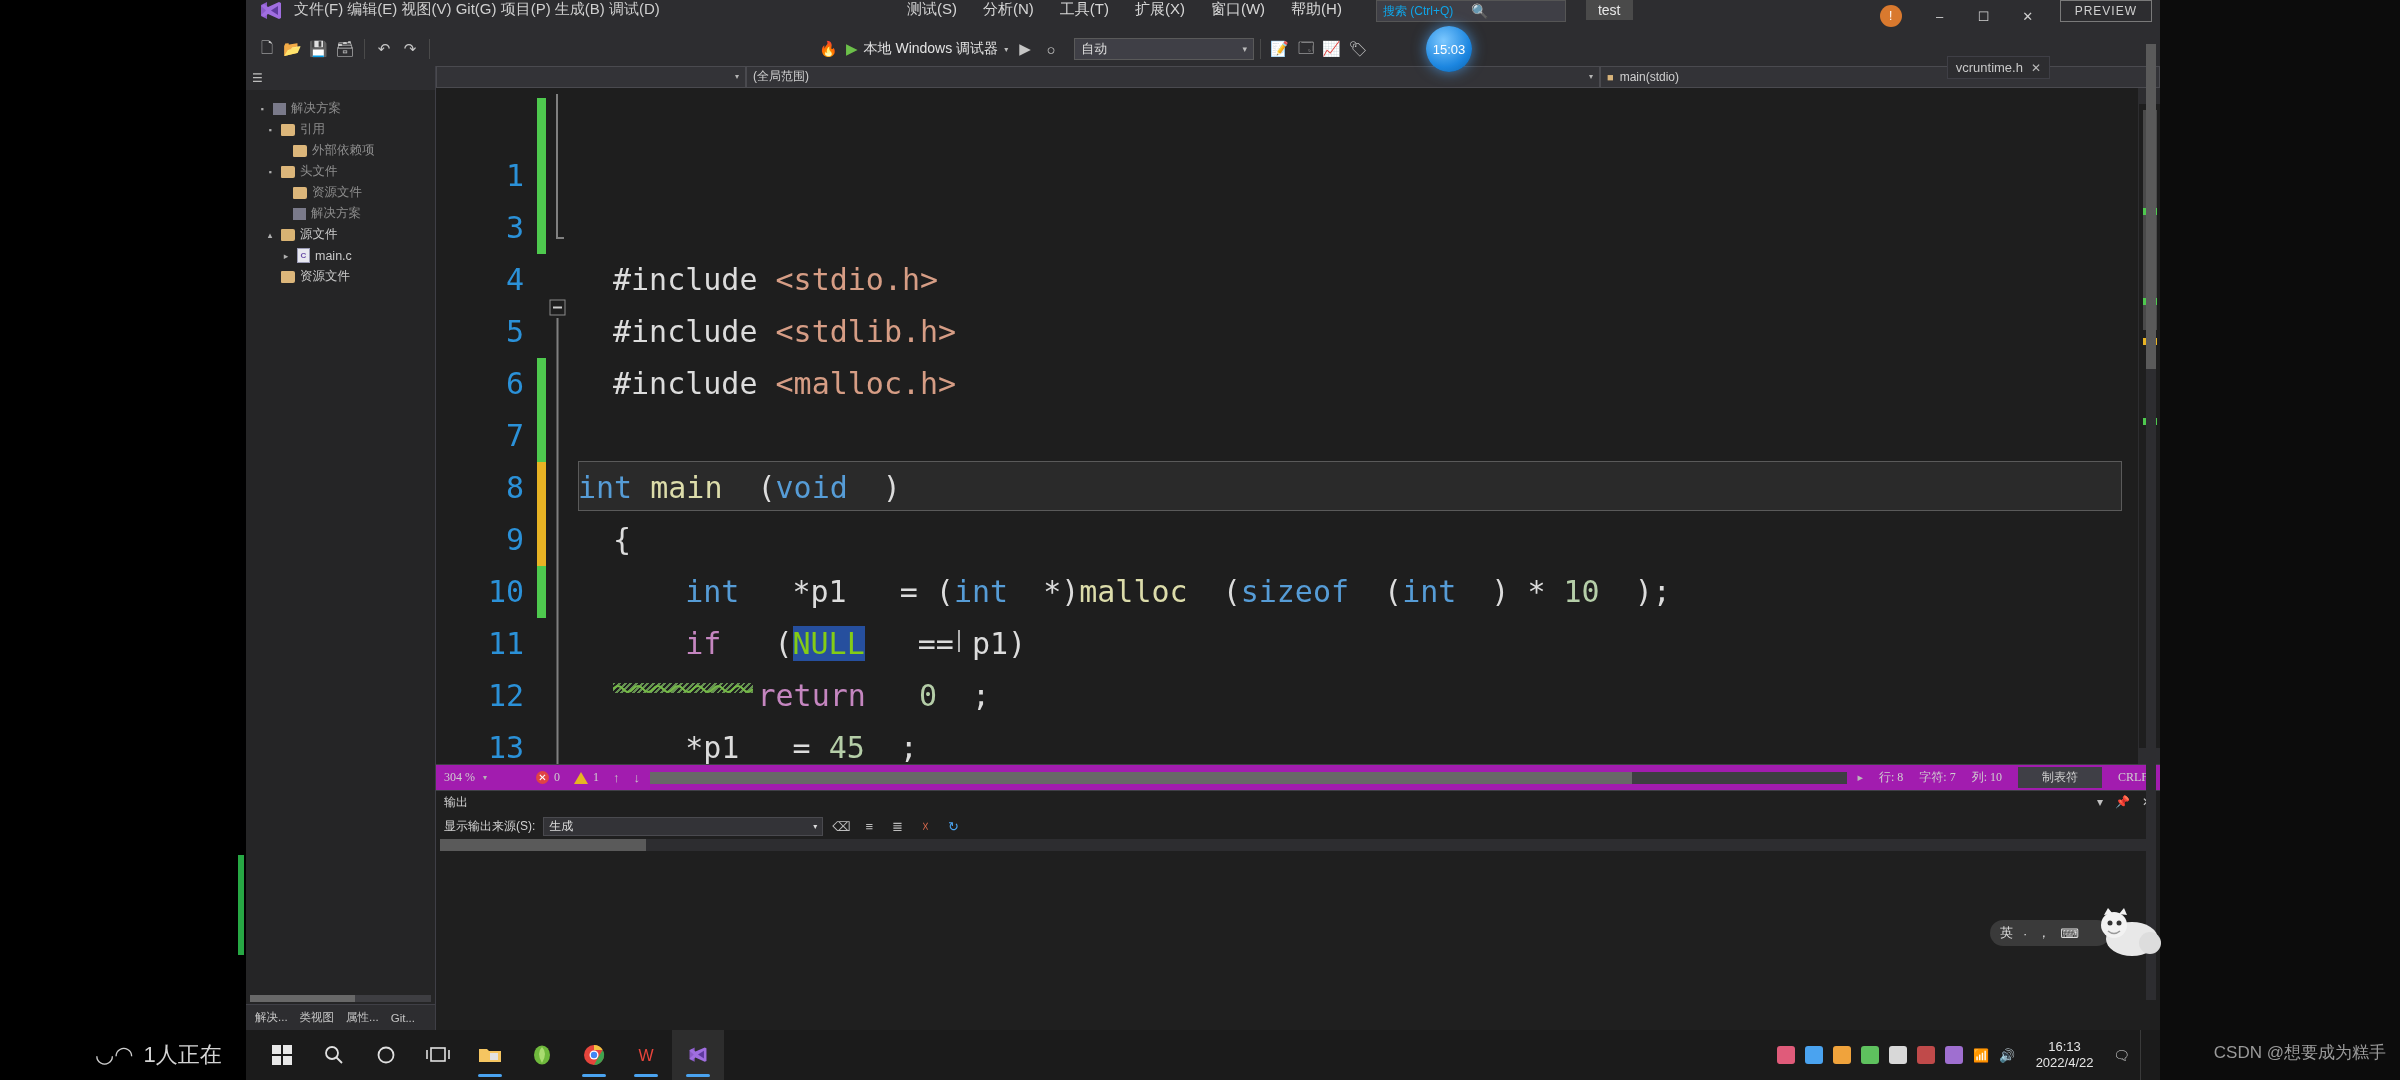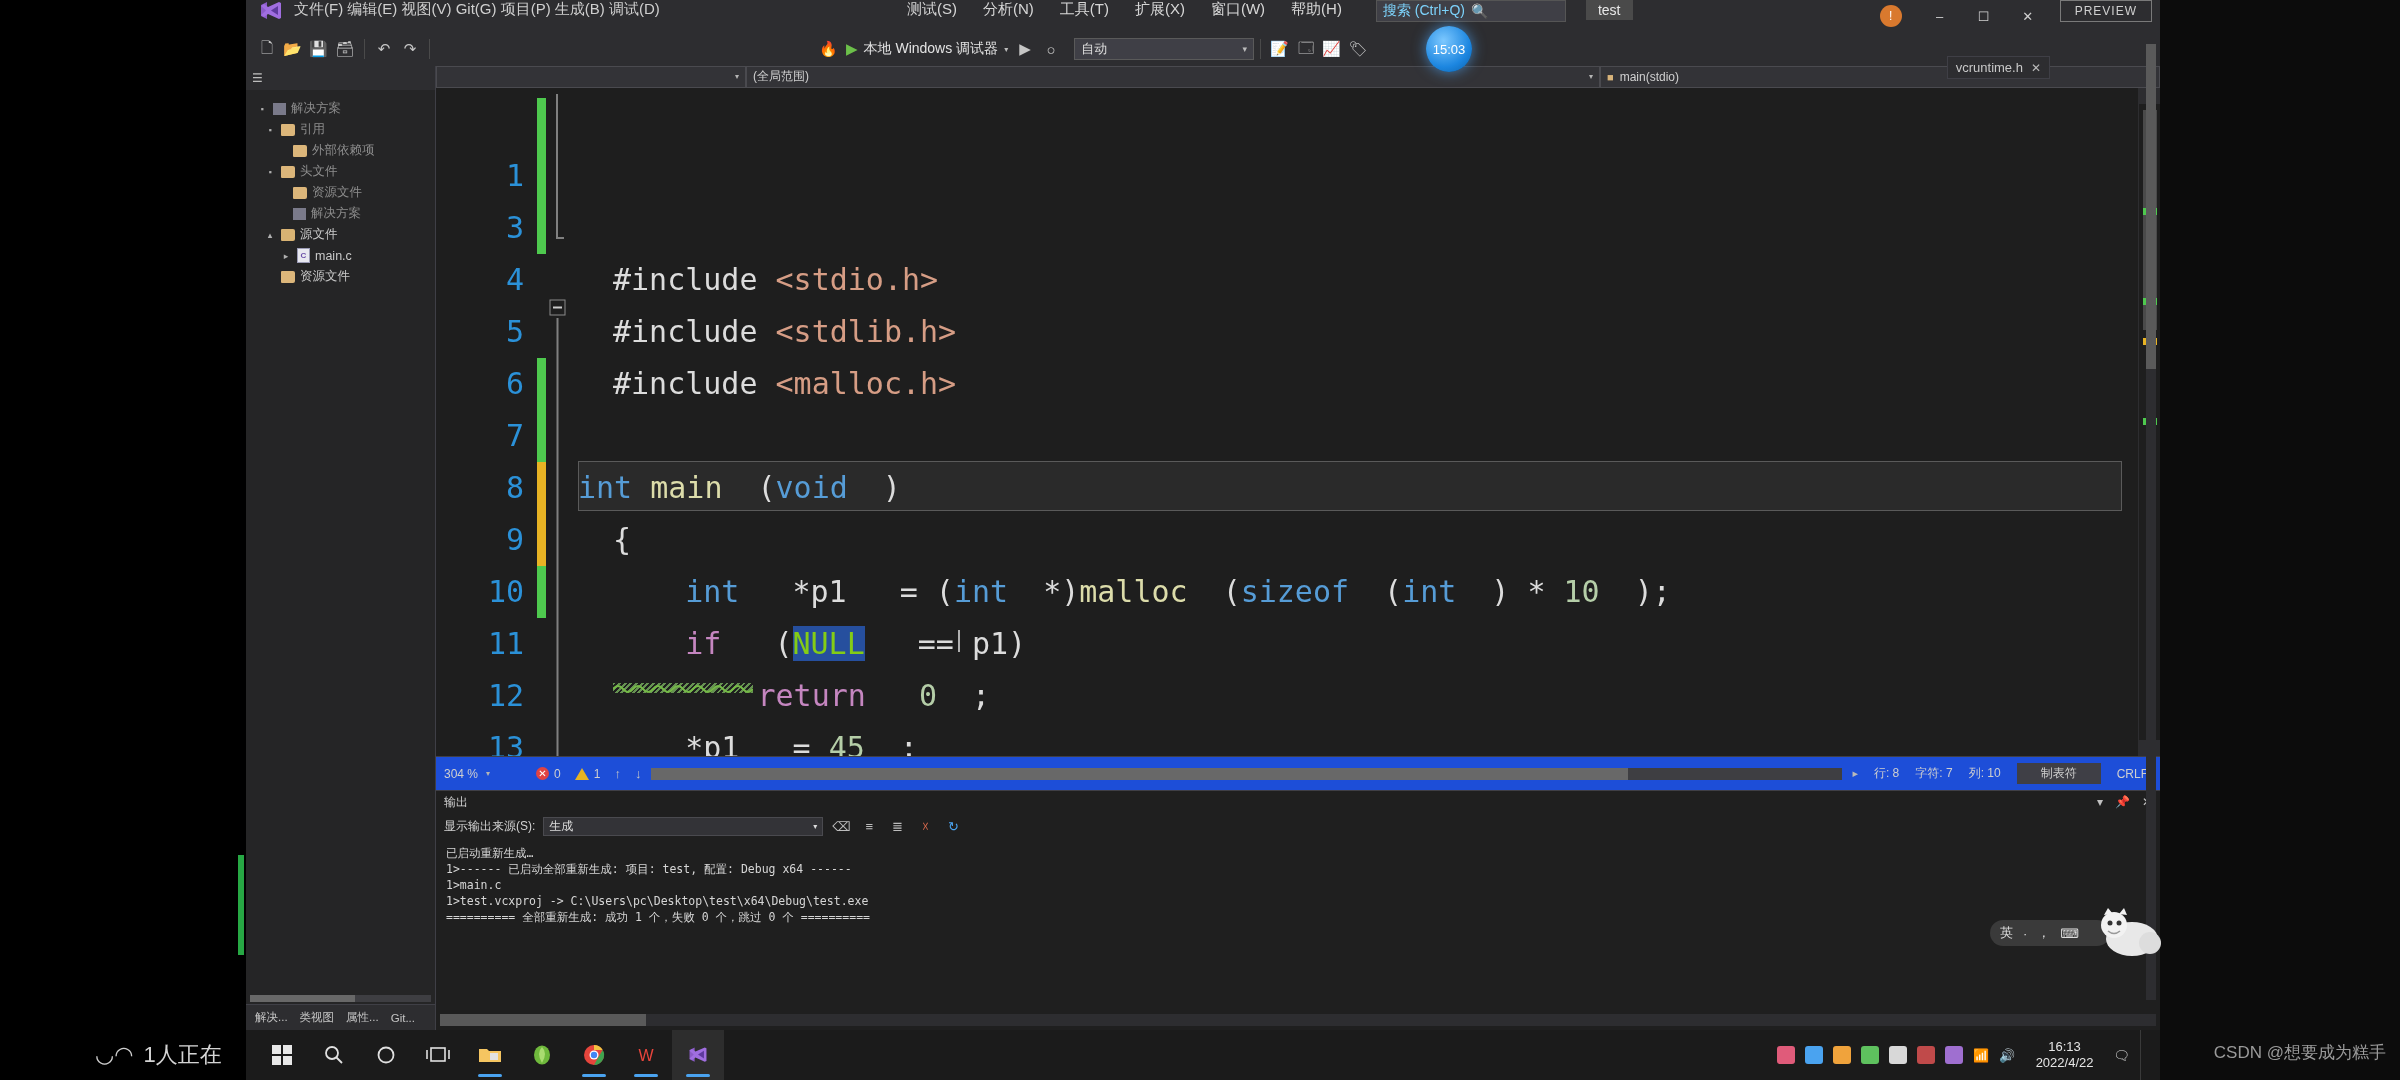--- a/index.html
+++ b/index.html
@@ -23,21 +23,21 @@
   .titlerow { position:relative; height:32px; background:#2d2d30; display:flex; align-items:flex-start; }
   .vs-logo { width:26px; height:22px; margin-left:12px; position:relative; }
   .vs-logo svg { display:block; }
   .title-text { color:#cfcfcf; font-size:15px; margin-left:10px; white-space:nowrap; }
   .title-filename { color:#9d9d9d; font-size:14px; position:absolute; left:14px; top:36px; }
 
   .menubar { display:flex; align-items:center; gap:26px; margin-left:auto; }
   .menu-item { color:#d6d6d6; font-size:15px; white-space:nowrap; cursor:default; }
 
   .searchbox { width:190px; height:22px; background:#3f3f46; border:1px solid #555; margin-left:34px; display:flex; align-items:center; padding:0 6px; }
-  .searchbox span { color:#7dd3fc; font-size:14px; flex:1; white-space:nowrap; overflow:hidden; }
+  .searchbox span { color:#0ea5e9; font-size:12px; flex:1; white-space:nowrap; overflow:hidden; }
   .searchbox .mag { color:#ccc; font-size:14px; }
 
   .projbadge { margin-left:20px; background:#4a4a4a; color:#e8e8e8; font-size:14px; padding:2px 12px; }
 
   .win-ctl { display:flex; align-items:center; margin-left:auto; gap:0; }
   .acct { width:22px; height:22px; border-radius:50%; background:#d9792e; color:#fff; font-size:12px;
           display:flex; align-items:center; justify-content:center; margin-right:16px; }
   .wbtn { width:44px; height:32px; color:#d0d0d0; font-size:13px; display:flex; align-items:center; justify-content:center; }
   .preview-pill { margin-left:10px; margin-right:8px; border:1px solid #7a7a7a; color:#cfcfcf; font-size:12px; padding:3px 14px; letter-spacing:1px; }
 
@@ -115,22 +115,22 @@
 
   
   .vbar { width:22px; flex:0 0 auto; background:#1e1e1e; border-left:1px solid #2d2d30; position:relative; }
   .vbar .up,.vbar .dn { position:absolute; left:0; width:22px; height:16px; color:#9a9a9a; font-size:9px;
                         display:flex; align-items:center; justify-content:center; background:#2d2d30; }
   .vbar .up { top:0; } .vbar .dn { bottom:0; }
   .vbar .thumb { position:absolute; left:4px; width:14px; background:#4a7d4a; }
   .vbar .mark { position:absolute; left:4px; width:14px; height:7px; }
 
   
-  .edstat { height:34px; background:#1d4ed8; display:flex; align-items:center; border-top:1px solid #3f3f46;
-            color:#cfcfcf; font-size:12px; }
+  .edstat { height:26px; background:#a21caf; display:flex; align-items:center; border-top:1px solid #3f3f46;
+            color:#cfcfcf; font-size:12px;font-family:Liberation Serif, serif; }
   .zoomsel { width:86px; display:flex; align-items:center; gap:8px; padding-left:8px; }
   .zoomsel .cr { font-size:8px; color:#b5b5b5; }
   .errbadge { display:flex; align-items:center; gap:5px; margin-left:14px; }
   .dot-err { width:13px; height:13px; border-radius:50%; background:#e04343; color:#fff; font-size:10px;
              display:flex; align-items:center; justify-content:center; }
   .tri-warn { width:0; height:0; border-left:7px solid transparent; border-right:7px solid transparent;
               border-bottom:12px solid #e6b422; }
   .arw { margin-left:14px; color:#c7c7c7; font-size:13px; }
   .hscroll { flex:1; height:12px; background:#3e3e42; margin:0 10px; position:relative; }
   .hscroll i { position:absolute; left:0; top:0; height:100%; width:82%; background:#686868; }
@@ -444,25 +444,20 @@
             <div class="outcombo">
               <span>生成</span>
               <span class="cr">▾</span>
             </div>
             <span class="otb">⌫</span>
             <span class="otb">≡</span>
             <span class="otb">≣</span>
             <span class="otb" style="color:#e06c4f">☓</span>
             <span class="otb" style="color:#4aa3f0">↻</span>
           </div>
-          <div class="outbody" id="outbody">已启动重新生成…
-1&gt;------ 已启动全部重新生成: 项目: test, 配置: Debug x64 ------
-1&gt;main.c
-1&gt;test.vcxproj -&gt; C:\Users\pc\Desktop\test\x64\Debug\test.exe
-========== 全部重新生成: 成功 1 个，失败 0 个，跳过 0 个 ==========</div>
           <div class="out-scrollv">
               <i></i>
             </div>
           <div class="out-scrollh">
               <i></i>
             </div>
         </div>
 
       </div>
     </div>

